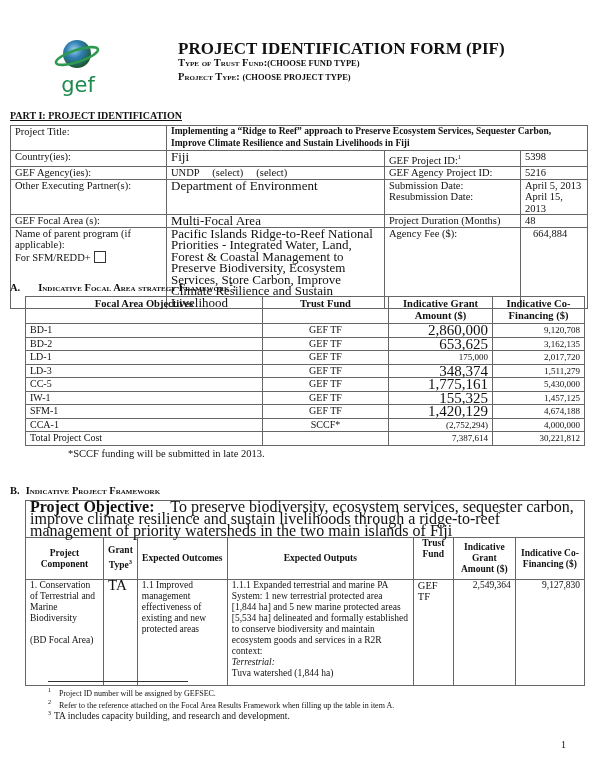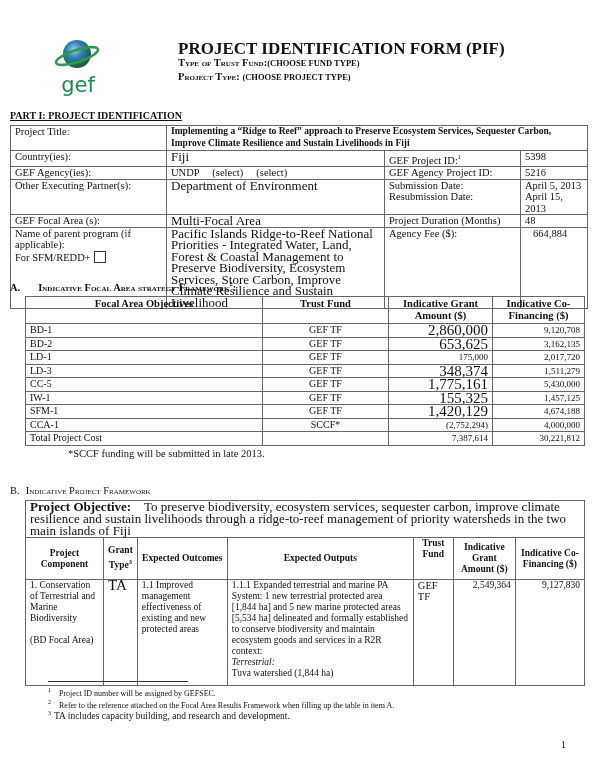--- a/index.html
+++ b/index.html
@@ -20,25 +20,25 @@
   .secA{left:10px;top:280px;font-size:10.5px;font-weight:bold;}
   .sc{font-variant:small-caps;}
   .tA{left:25px;top:296px;width:560px;font-size:10px;}
   .tA th{font-size:10.5px;line-height:12px;padding:1px 4px 0;text-align:center;height:25px;}
   .tA td{line-height:12.5px;height:12.5px;}
   .tA .c{text-align:center;}
   .tA .r{text-align:right;}
   .tA .big{font-size:15px;}
   .tA .sm{font-size:9px;}
   .note{left:28px;top:448px;font-size:10.5px;margin-left:40px;}
-  .secB{left:10px;top:485px;font-size:10.5px;font-weight:normal;}
+  .secB{left:10px;top:485px;font-size:10.5px;font-weight:bold;}
   .tB{left:25px;top:500px;width:560px;font-size:9.5px;}
   .tB td,.tB th{line-height:11px;}
   .tB th{font-size:9.5px;text-align:center;vertical-align:middle;font-weight:bold;}
-  .tB .obj{font-size:13px;line-height:12px;}
+  .tB .obj{font-size:16px;line-height:12px;}
   .fnline{left:48px;top:681px;width:140px;border-top:1px solid #333;}
   .fn{left:48px;font-size:8px;}
   .fn sup{font-size:6px;margin-right:8px;}
   .page{left:561px;top:739px;font-size:10px;}
   sup{font-size:6.5px;}
   .cb{display:inline-block;width:10px;height:10px;border:1px solid #333;vertical-align:-2px;margin-left:3px;}
 </style>
 </head>
 <body>
 

